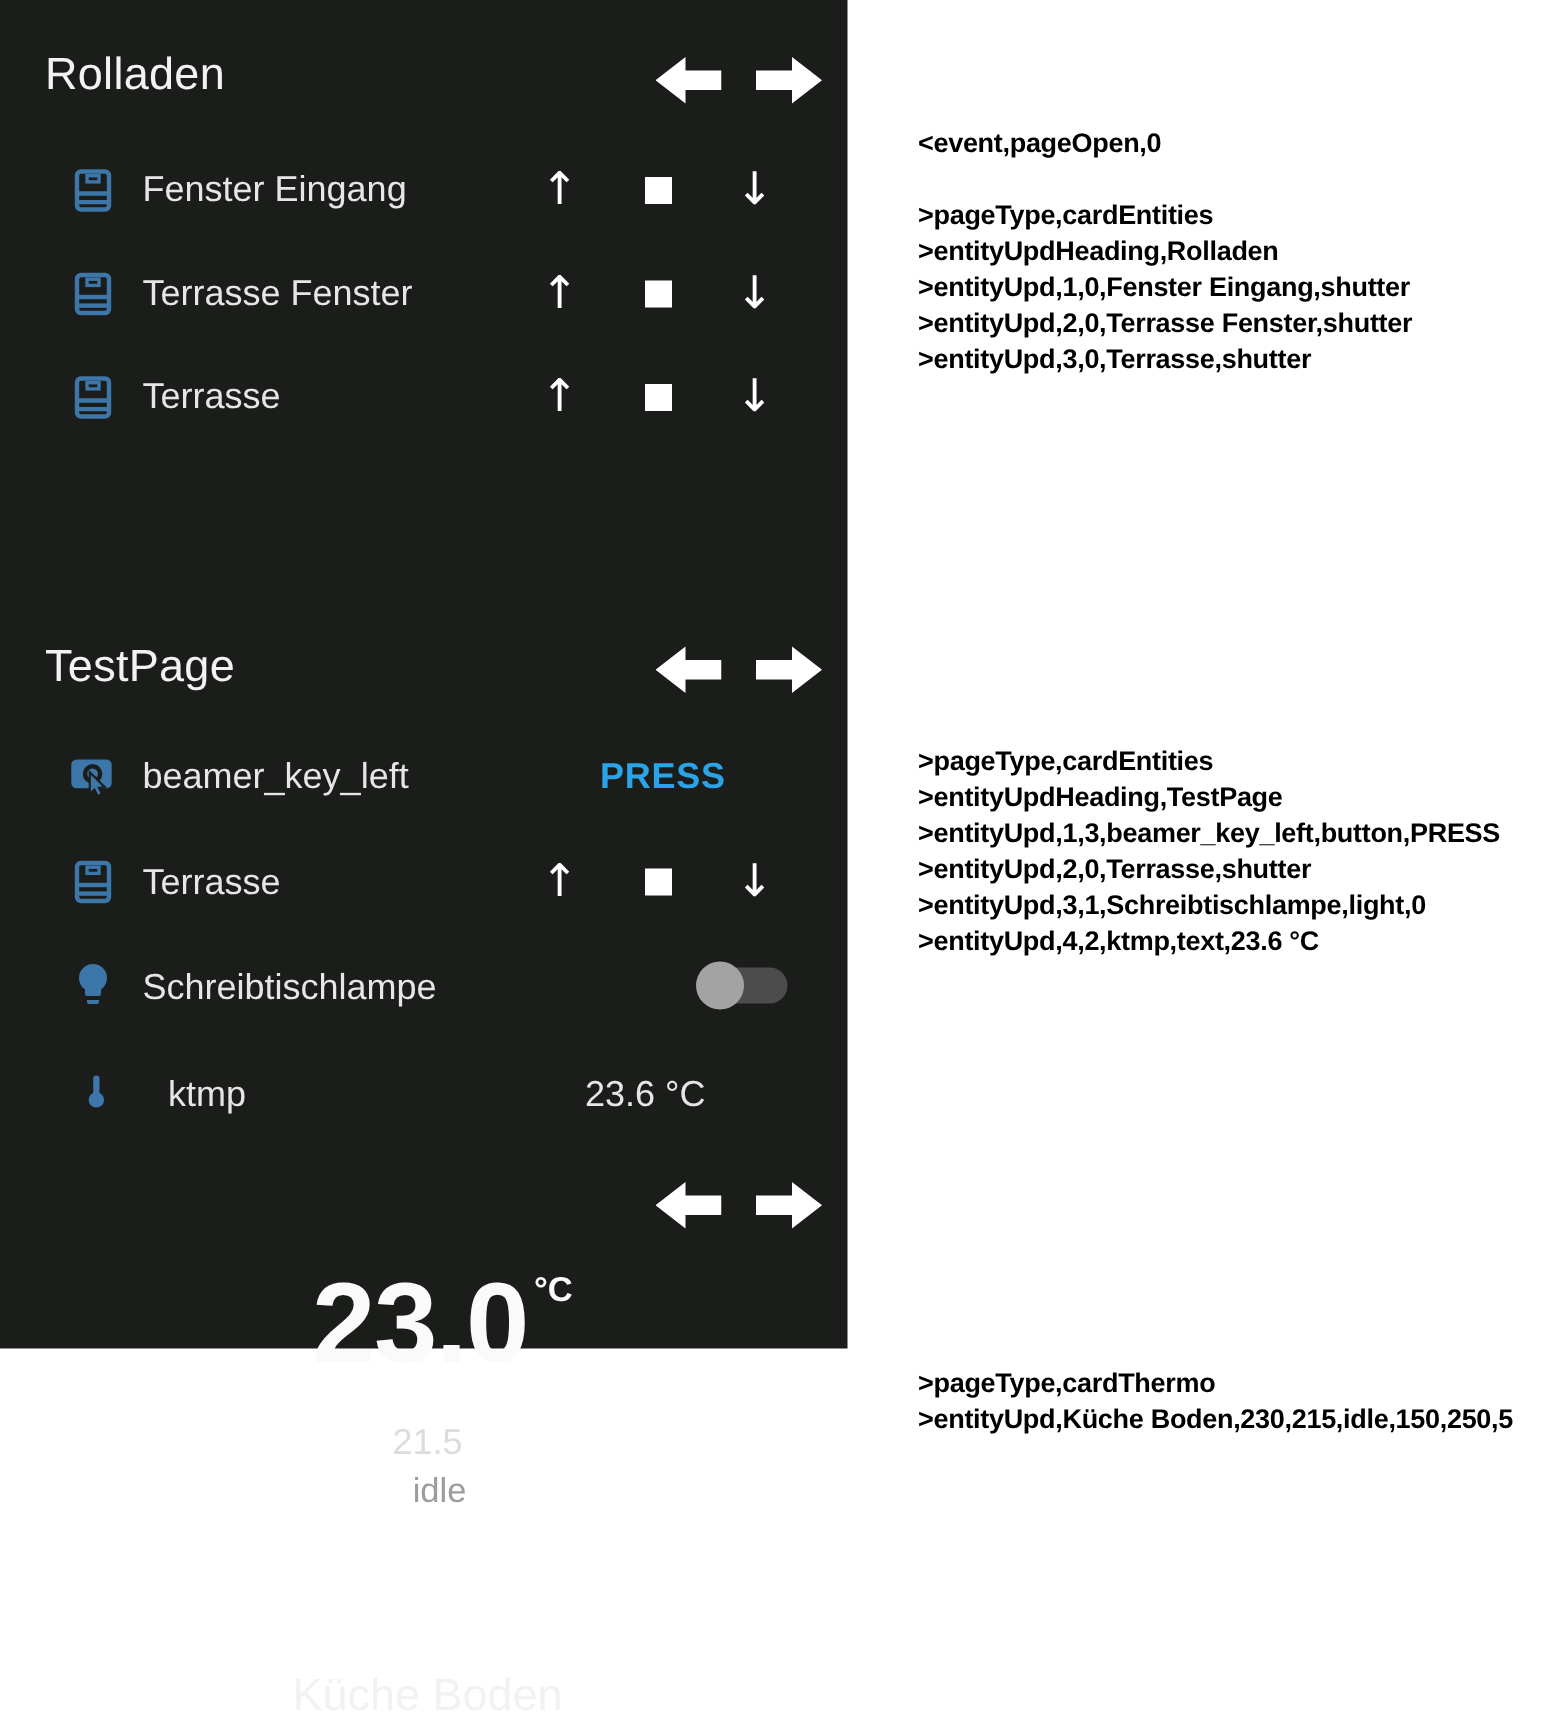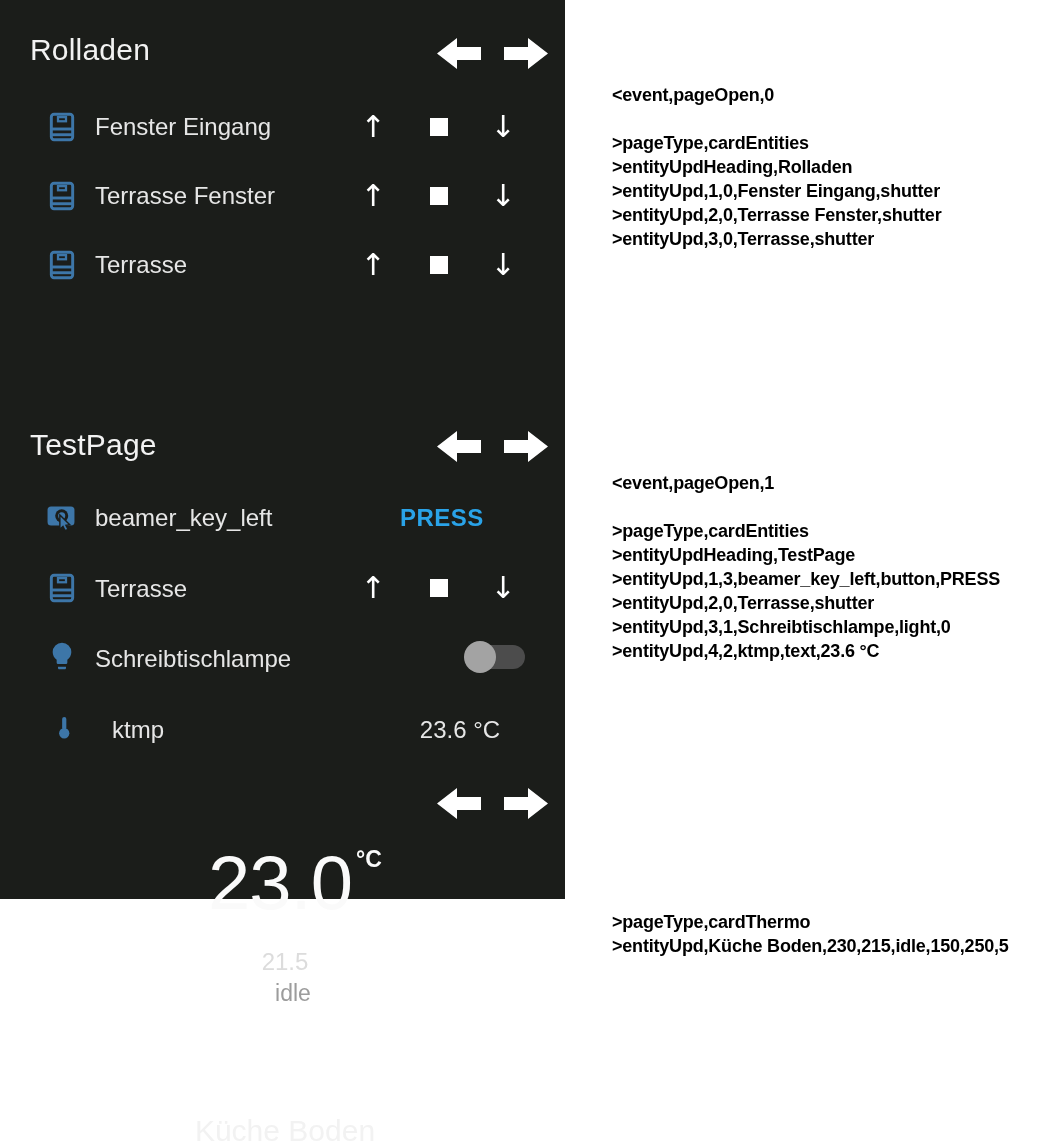--- a/index.html
+++ b/index.html
@@ -21,32 +21,32 @@
   .row-label{color:#e6e6e6;font-size:24px;white-space:nowrap;}
   .glyph{
     color:#ffffff;font-family:"DejaVu Sans", sans-serif;
     font-size:30px;line-height:34px;width:40px;text-align:center;
   }
   .stop-square{width:18px;height:18px;background:#ffffff;}
   .press-label{
     color:#2aa3e8;font-size:24px;font-weight:600;letter-spacing:0.5px;
     width:125px;text-align:left;
   }
-  .value-label{color:#e6e6e6;font-size:24px;width:140px;text-align:center;white-space:nowrap;}
+  .value-label{color:#e6e6e6;font-size:24px;width:140px;text-align:left;white-space:nowrap;}
   
   .toggle-track{
     width:58px;height:24px;border-radius:12px;background:#4c4c4c;position:relative;
   }
   .toggle-knob{
     position:absolute;left:-3px;top:-4px;width:32px;height:32px;border-radius:50%;
     background:#a3a3a3;
   }
   
   .big-temp{
-    color:#fafafa;font-size:76px;font-weight:400;line-height:66px;
+    color:#fafafa;font-size:76px;font-weight:700;line-height:66px;
     width:280px;text-align:center;letter-spacing:-1px;
   }
   .temp-unit{color:#fafafa;font-size:23px;font-weight:700;}
   .target-temp{color:#dcdcdc;font-size:24px;width:200px;text-align:center;}
   .thermo-state{color:#9c9c9c;font-size:23px;width:200px;text-align:center;}
   .thermo-name{color:#f2f2f2;font-size:30px;width:300px;text-align:center;white-space:nowrap;}
   
   .proto-block{
     left:612px;color:#000;font-size:18px;font-weight:700;line-height:24px;
     letter-spacing:-0.2px;white-space:nowrap;
@@ -200,21 +200,20 @@
   <div>&lt;event,pageOpen,0</div>
   <div class="proto-spacer"></div>
   <div>&gt;pageType,cardEntities</div>
   <div>&gt;entityUpdHeading,Rolladen</div>
   <div>&gt;entityUpd,1,0,Fenster Eingang,shutter</div>
   <div>&gt;entityUpd,2,0,Terrasse Fenster,shutter</div>
   <div>&gt;entityUpd,3,0,Terrasse,shutter</div>
 </div>
 
 <div class="abs proto-block" style="top:471px;">
-  <div>&lt;event,pageOpen,1</div>
   <div class="proto-spacer"></div>
   <div>&gt;pageType,cardEntities</div>
   <div>&gt;entityUpdHeading,TestPage</div>
   <div>&gt;entityUpd,1,3,beamer_key_left,button,PRESS</div>
   <div>&gt;entityUpd,2,0,Terrasse,shutter</div>
   <div>&gt;entityUpd,3,1,Schreibtischlampe,light,0</div>
   <div>&gt;entityUpd,4,2,ktmp,text,23.6 °C</div>
 </div>
 
 <div class="abs proto-block" style="top:886px;">

